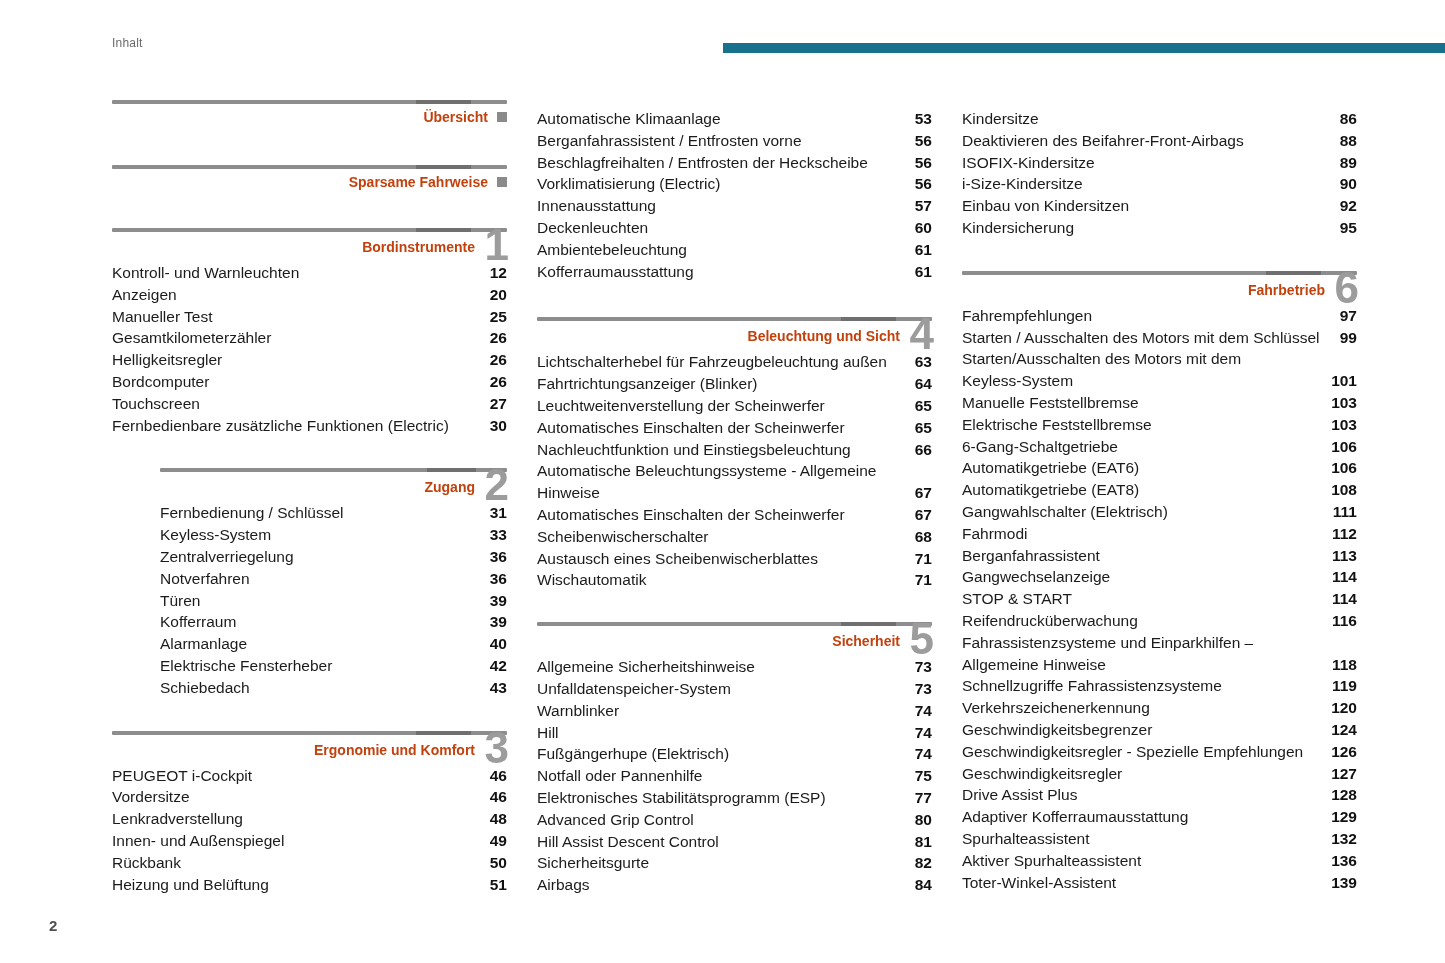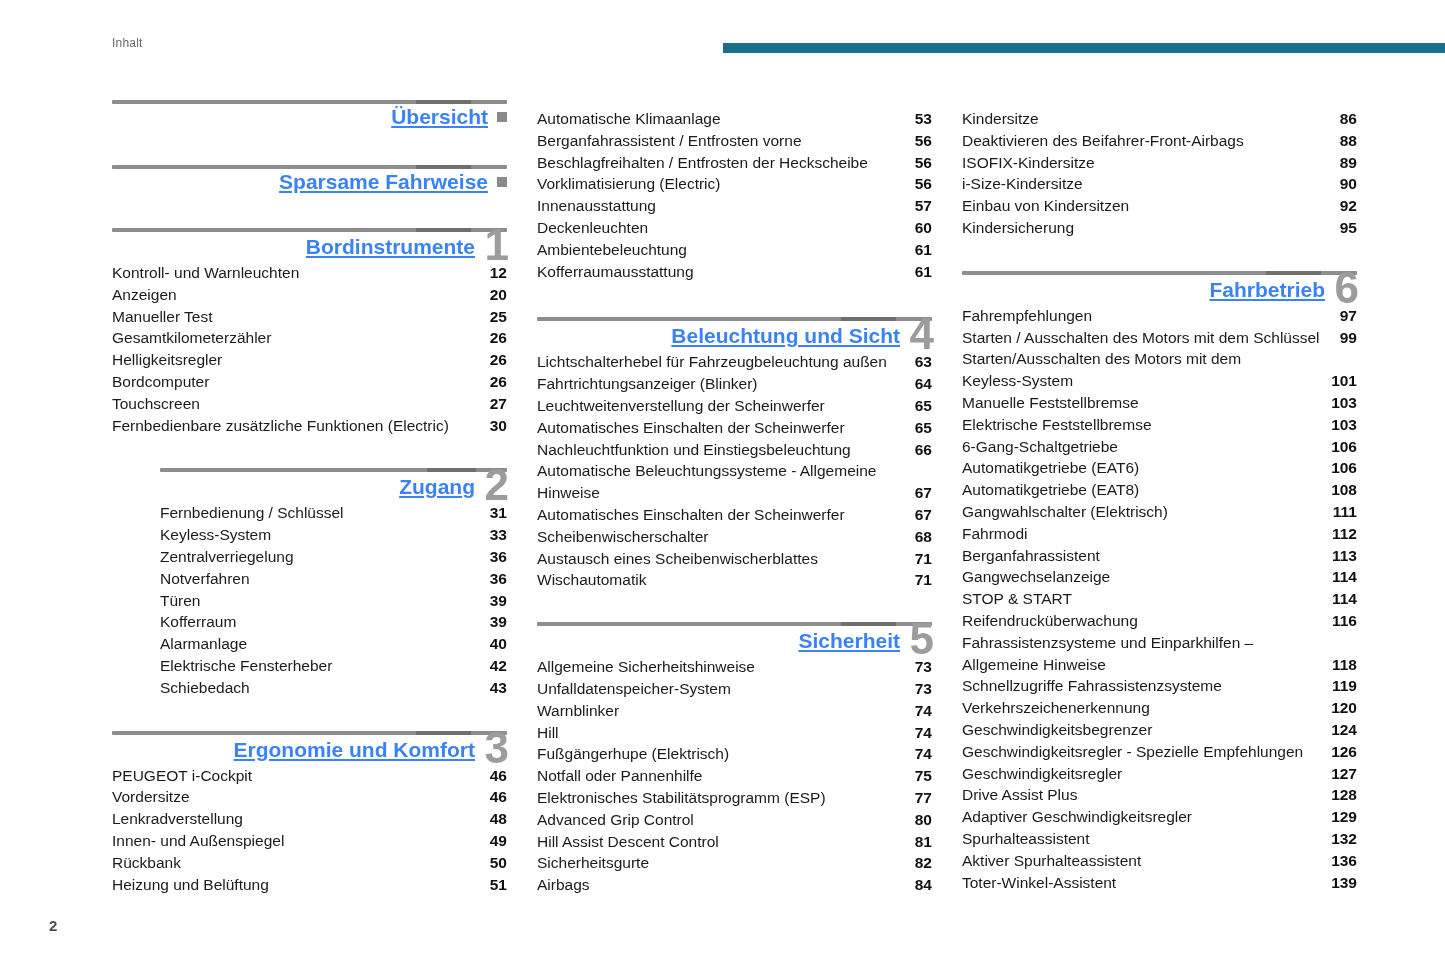--- a/index.html
+++ b/index.html
@@ -32,21 +32,21 @@
   .rule {
     height:4px; border-radius:1px;
     background:linear-gradient(to right,
       #8d8d8d 0%, #8d8d8d 77%, #6f6f6f 77%, #6f6f6f 91%, #8d8d8d 91%, #8d8d8d 100%);
   }
   .hrow {
     position:relative; height:30px; padding-right:32px;
     display:flex; justify-content:flex-end; align-items:center;
   }
   .hrow.mk { height:26px; padding-right:0; }
-  .stitle { color:#3b82f6; font-weight:700; font-size:21px; white-space:nowrap;text-decoration:underline; }
+  .stitle { color:#c2410c; font-weight:700; font-size:14px; white-space:nowrap; }
   .snum {
     position:absolute; right:-2px; top:-9px;
     color:#9c9c9c; font-weight:700; font-size:44px; line-height:44px;
   }
   .smk {
     width:10px; height:10px; background:#8a8a8a; margin-left:9px; flex:0 0 auto;
   }
 
   .row {
     display:flex; align-items:flex-end;
@@ -459,21 +459,21 @@
           </div>
           <div class="row">
             <span class="lab">Geschwindigkeitsregler</span>
             <span class="pg">127</span>
           </div>
           <div class="row">
             <span class="lab">Drive Assist Plus</span>
             <span class="pg">128</span>
           </div>
           <div class="row">
-            <span class="lab">Adaptiver Geschwindigkeitsregler</span>
+            <span class="lab">Adaptiver Kofferraumausstattung</span>
             <span class="pg">129</span>
           </div>
           <div class="row">
             <span class="lab">Spurhalteassistent</span>
             <span class="pg">132</span>
           </div>
           <div class="row">
             <span class="lab">Aktiver Spurhalteassistent</span>
             <span class="pg">136</span>
           </div>

